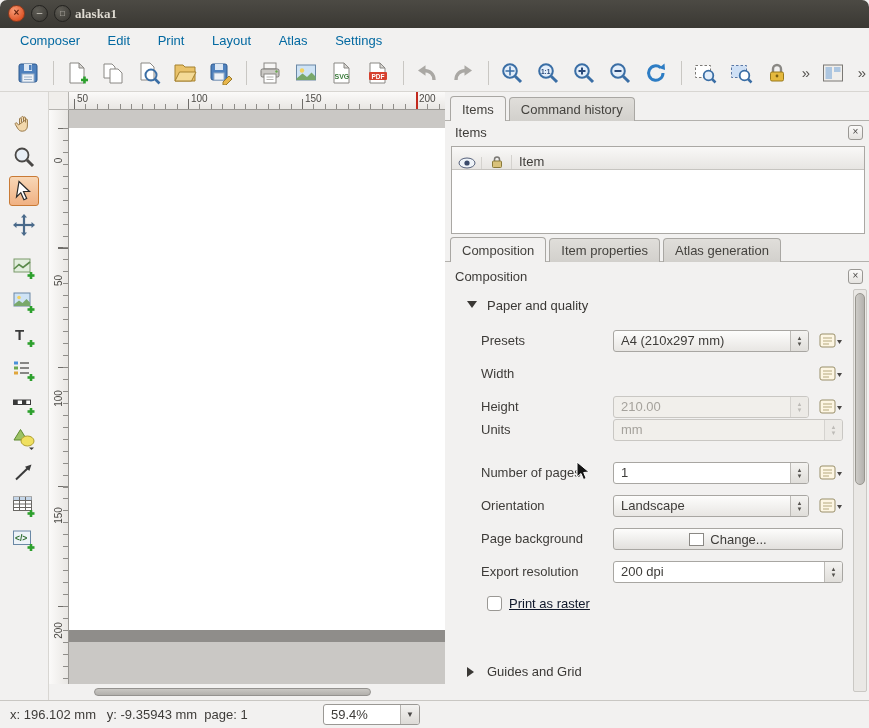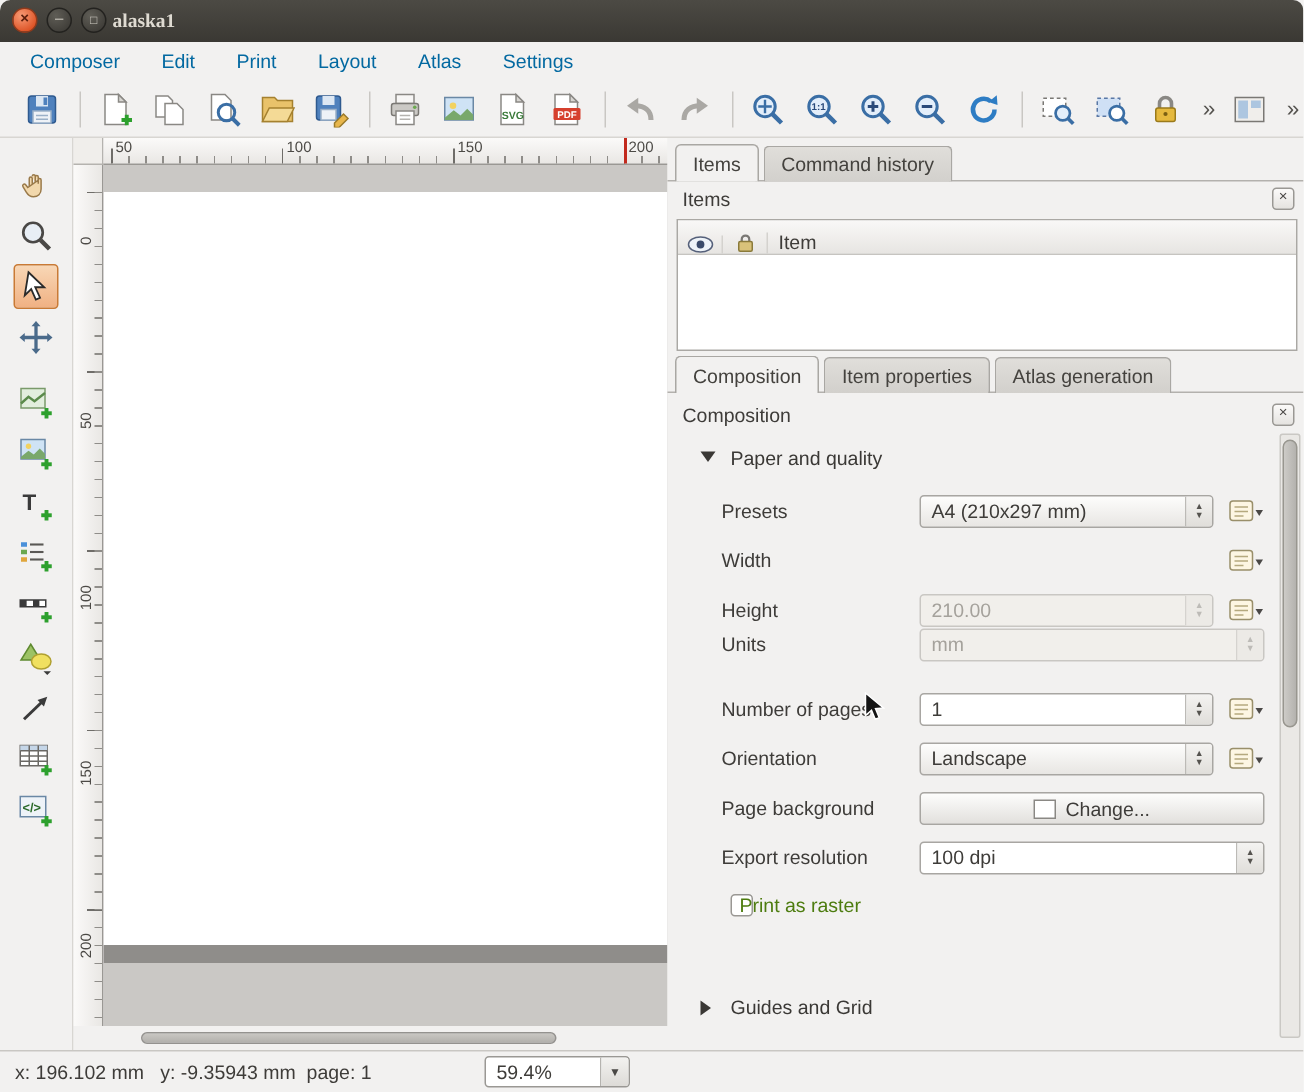--- a/index.html
+++ b/index.html
@@ -87,21 +87,21 @@
   .arrows{position:absolute;right:0;top:0;bottom:0;width:17px;border-left:1px solid #bcbab6;display:flex;flex-direction:column;align-items:center;justify-content:center;background:linear-gradient(#f4f3f1,#e0deda);border-radius:0 2px 2px 0;}
   .arrows span{font-size:6px;line-height:6px;color:#55534f;}
   .disabled{background:#f1efeb !important;border-color:#c9c7c3 !important;}
   .disabled .combo-text,.disabled .spin-text{color:#a5a29c;}
   .disabled .arrows{background:#eceae6;border-left-color:#d5d3cf;}
   .disabled .arrows span{color:#bdbbb7;}
   .dd-btn{position:absolute;left:368px;top:2px;width:26px;height:18px;}
   .color-button{position:absolute;left:162px;width:230px;height:22px;top:0;border:1px solid #a8a6a2;border-radius:3px;background:linear-gradient(#fdfdfc,#e2e0dd);box-sizing:border-box;display:flex;align-items:center;justify-content:center;gap:6px;}
   .swatch{width:15px;height:13px;background:#fff;border:1px solid #8a8884;box-sizing:border-box;}
   .checkbox{position:absolute;left:36px;top:3px;width:15px;height:15px;background:#fff;border:1px solid #9a9894;border-radius:3px;box-sizing:border-box;}
-  .cb-label{position:absolute;left:42px;line-height:22px;color:#4d7c0f;}
+  .cb-label{position:absolute;left:58px;line-height:22px;color:#0f172a;text-decoration:underline;}
   .vscroll{position:absolute;right:2px;top:197px;height:397px;width:14px;background:#eae8e5;border:1px solid #cac8c4;border-radius:2px;box-sizing:border-box;}
   .vthumb{position:absolute;left:1px;top:3px;width:10px;height:192px;border-radius:5px;background:linear-gradient(90deg,#cdcbc7,#b4b2ae);border:1px solid #98968f;box-sizing:border-box;}
 
   
   .statusbar{position:absolute;left:0;right:0;bottom:0;height:28px;background:#F2F1F0;border-top:1px solid #c9c7c3;box-sizing:border-box;}
   .status-text{position:absolute;left:10px;line-height:27px;white-space:pre;color:#3e3c39;}
   .zoom-combo{position:absolute;left:323px;top:3px;width:97px;height:21px;border:1px solid #9a9894;border-radius:3px;background:#fff;box-sizing:border-box;}
   .zc-text{position:absolute;left:7px;line-height:19px;}
   .zc-btn{position:absolute;right:0;top:0;bottom:0;width:18px;background:linear-gradient(#f3f2f0,#dddbd7);border-left:1px solid #b5b3af;border-radius:0 2px 2px 0;text-align:center;font-size:8px;line-height:19px;color:#4a4846;}
 
@@ -577,21 +577,21 @@
             <span class="clabel">Page background</span>
             <div class="color-button">
               <span class="swatch"></span>
               <span>Change...</span>
             </div>
           </div>
 
           <div class="crow" style="top:271px">
             <span class="clabel">Export resolution</span>
             <div class="spin ctl-wide">
-              <span class="spin-text">100 dpi</span>
+              <span class="spin-text">200 dpi</span>
               <span class="arrows">
                   <span>▲</span>
                   <span>▼</span>
                 </span>
             </div>
           </div>
 
           <div class="crow" style="top:303px">
             <span class="checkbox"></span>
             <span class="cb-label">Print as raster</span>

